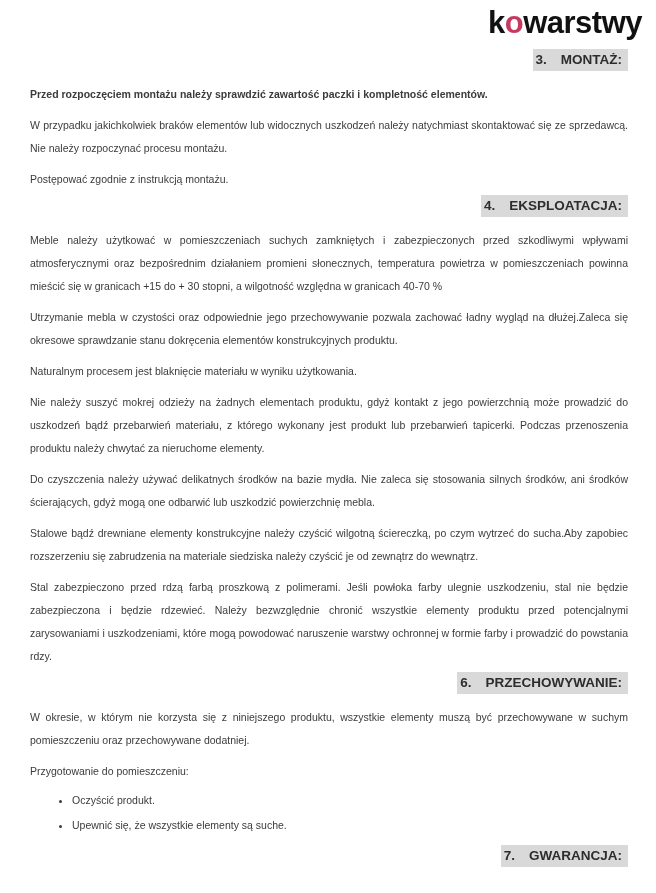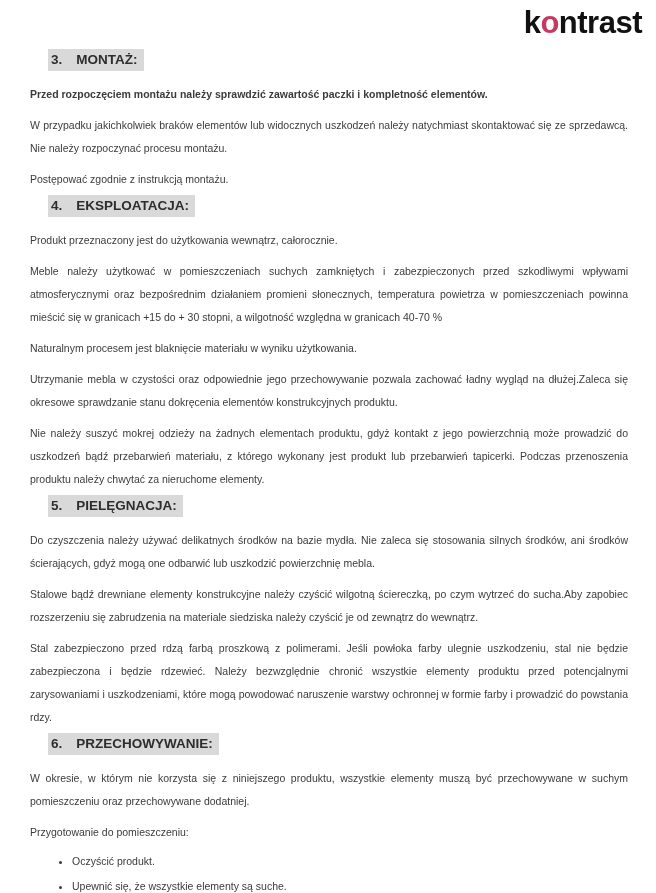--- a/index.html
+++ b/index.html
@@ -37,20 +37,21 @@
   .logo .logo-o {
     color: #c43a60;
   }
   
   .heading {
     margin: 4px 0 12px 18px;
     font-size: 13.5px;
     font-weight: 700;
     color: #2d2d2d;
     line-height: 16px;
+    text-align: right;
   }
   .heading .hl {
     background: #d9d9d9;
     display: inline-block;
     padding: 3px 6px 3px 3px;
   }
   .heading .num {
     display: inline-block;
     margin-right: 14px;
   }
@@ -78,41 +79,37 @@
   }
   .heading.last {
     margin-top: 8px;
   }
 </style>
 </head>
 <body>
 
 <div class="page">
 
-  <div class="logo"><span>k</span><span class="logo-o">o</span><span>ntrast</span></div>
+  <div class="logo"><span>k</span><span class="logo-o">o</span><span>warstwy</span></div>
 
   <h2 class="heading">
     <span class="hl"><span class="num">3.</span><span class="title">MONTAŻ:</span></span>
   </h2>
   <p class="body-par bold">Przed rozpoczęciem montażu należy sprawdzić zawartość paczki i kompletność elementów.</p>
   <p class="body-par">W przypadku jakichkolwiek braków elementów lub widocznych uszkodzeń należy natychmiast skontaktować się ze sprzedawcą. Nie należy rozpoczynać procesu montażu.</p>
   <p class="body-par">Postępować zgodnie z instrukcją montażu.</p>
 
   <h2 class="heading">
     <span class="hl"><span class="num">4.</span><span class="title">EKSPLOATACJA:</span></span>
   </h2>
-  <p class="body-par">Produkt przeznaczony jest do użytkowania wewnątrz, całorocznie.</p>
   <p class="body-par">Meble należy użytkować w pomieszczeniach suchych zamkniętych i zabezpieczonych przed szkodliwymi wpływami atmosferycznymi oraz bezpośrednim działaniem promieni słonecznych, temperatura powietrza w pomieszczeniach powinna mieścić się w granicach +15 do + 30 stopni, a wilgotność względna w granicach 40-70 %</p>
+  <p class="body-par">Utrzymanie mebla w czystości oraz odpowiednie jego przechowywanie pozwala zachować ładny wygląd na dłużej.Zaleca się okresowe sprawdzanie stanu dokręcenia elementów konstrukcyjnych produktu.</p>
   <p class="body-par">Naturalnym procesem jest blaknięcie materiału w wyniku użytkowania.</p>
-  <p class="body-par">Utrzymanie mebla w czystości oraz odpowiednie jego przechowywanie pozwala zachować ładny wygląd na dłużej.Zaleca się okresowe sprawdzanie stanu dokręcenia elementów konstrukcyjnych produktu.</p>
   <p class="body-par">Nie należy suszyć mokrej odzieży na żadnych elementach produktu, gdyż kontakt z jego powierzchnią może prowadzić do uszkodzeń bądź przebarwień materiału, z którego wykonany jest produkt lub przebarwień tapicerki. Podczas przenoszenia produktu należy chwytać za nieruchome elementy.</p>
 
-  <h2 class="heading">
-    <span class="hl"><span class="num">5.</span><span class="title">PIELĘGNACJA:</span></span>
-  </h2>
   <p class="body-par">Do czyszczenia należy używać delikatnych środków na bazie mydła. Nie zaleca się stosowania silnych środków, ani środków ścierających, gdyż mogą one odbarwić lub uszkodzić powierzchnię mebla.</p>
   <p class="body-par">Stalowe bądź drewniane elementy konstrukcyjne należy czyścić wilgotną ściereczką, po czym wytrzeć do sucha.Aby zapobiec rozszerzeniu się zabrudzenia na materiale siedziska należy czyścić je od zewnątrz do wewnątrz.</p>
   <p class="body-par">Stal zabezpieczono przed rdzą farbą proszkową z polimerami. Jeśli powłoka farby ulegnie uszkodzeniu, stal nie będzie zabezpieczona i będzie rdzewieć. Należy bezwzględnie chronić wszystkie elementy produktu przed potencjalnymi zarysowaniami i uszkodzeniami, które mogą powodować naruszenie warstwy ochronnej w formie farby i prowadzić do powstania rdzy.</p>
 
   <h2 class="heading">
     <span class="hl"><span class="num">6.</span><span class="title">PRZECHOWYWANIE:</span></span>
   </h2>
   <p class="body-par">W okresie, w którym nie korzysta się z niniejszego produktu, wszystkie elementy muszą być przechowywane w suchym pomieszczeniu oraz przechowywane dodatniej.</p>
   <p class="body-par">Przygotowanie do pomieszczeniu:</p>
   <ul class="bullets">

